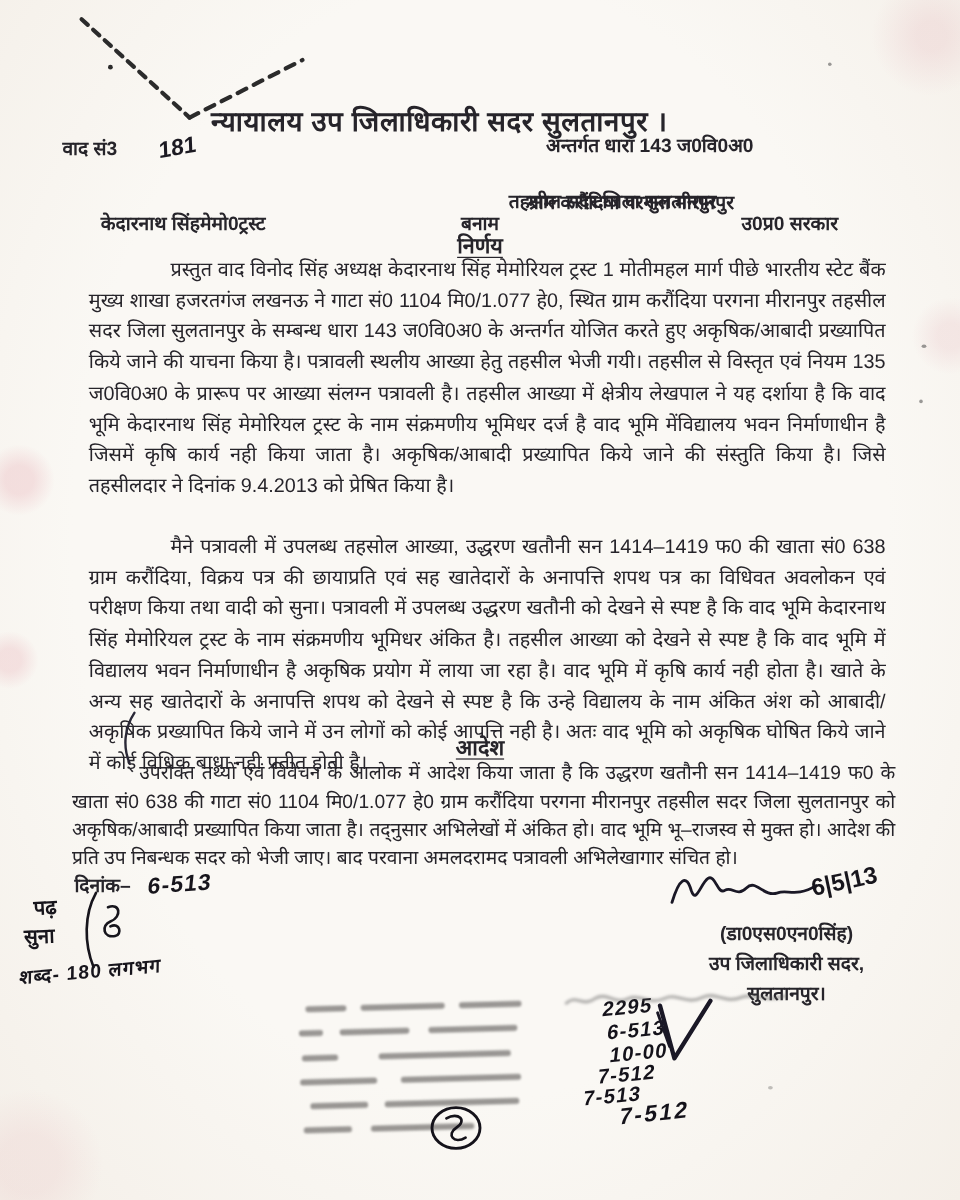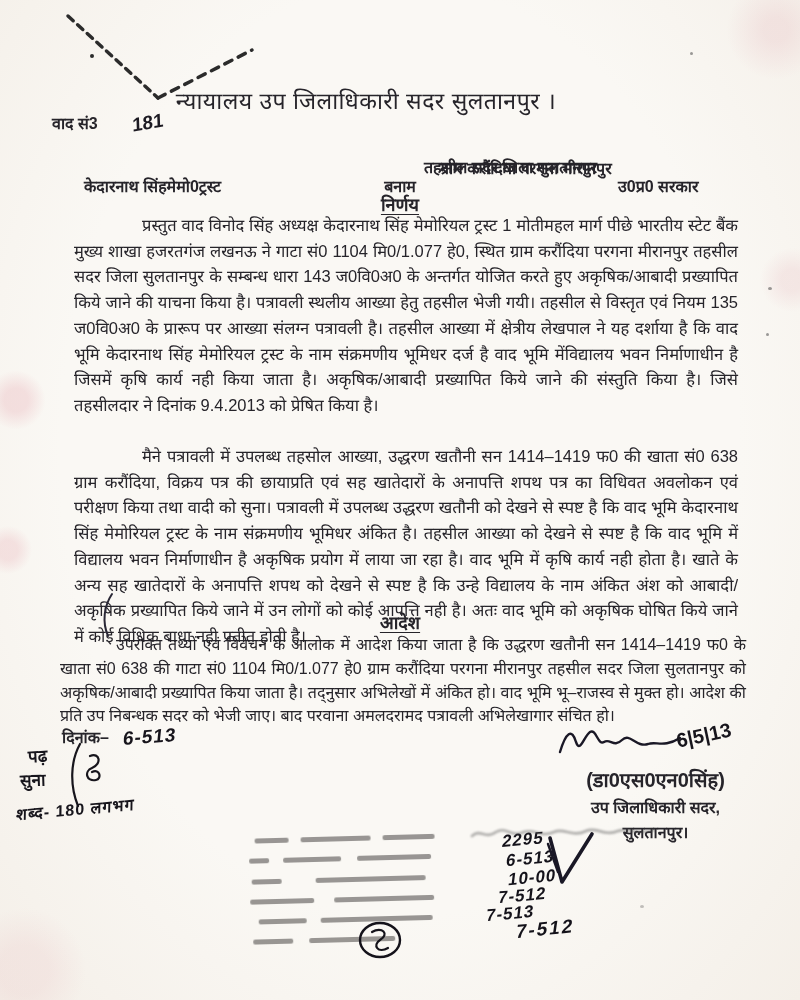--- a/index.html
+++ b/index.html
@@ -15,21 +15,21 @@
       radial-gradient(circle at 1% 55%, rgba(228,160,170,.25) 0 1%, transparent 2.5%),
       radial-gradient(circle at 99% 28%, rgba(225,170,178,.20) 0 1%, transparent 3%),
       radial-gradient(circle at 97% 3%, rgba(225,170,178,.22) 0 1%, transparent 4%),
       radial-gradient(circle at 3% 97%, rgba(230,180,185,.18) 0 2%, transparent 5%),
       radial-gradient(ellipse at 50% 45%, #faf8f4 60%, #f4efe8 100%);
     color:#26242a;
   }
   
   .court-title{
     position:absolute; top:84px; left:0; width:732px; text-align:center;
-    font-size:23px; font-weight:400; letter-spacing:.5px;
+    font-size:23px; font-weight:700; letter-spacing:.5px;
   }
   .case-no{ position:absolute; top:112px; left:52px; font-size:16px; font-weight:700; }
   .case-no .hand{ display:inline-block; margin-left:34px; transform:rotate(-10deg) skewX(-8deg);
     font-size:19px; font-weight:700; color:#1c1a22; }
   .addr-line{ position:absolute; font-size:16px; font-weight:700; }
   .addr-1{ top:110px; left:455px; }
   .addr-2{ top:133px; left:440px;margin-top:24px; }
   .addr-3{ top:156px; left:424px; }
   .party{ position:absolute; top:175px; font-size:16px; font-weight:700; }
   .party-pet{ left:84px; }
@@ -52,21 +52,21 @@
   .para-2{ top:412px; text-indent:68px;margin-top:32px; }
   .para-3{ top:633px; left:60px; width:686px; line-height:23.8px; font-size:16px; text-indent:56px; }
   
   .date-line{ position:absolute; top:726px; left:62px; font-size:16px; font-weight:700; }
   .date-line .hand{ display:inline-block; margin-left:14px; transform:rotate(-4deg) skewX(-10deg);
     font-size:19px; font-weight:700; color:#17151c; letter-spacing:1px; }
   .sig-block{ position:absolute; top:716px; left:538px; width:235px; text-align:center; }
   .sig-svg{ position:absolute; top:2px; left:18px; }
   .sig-date{ position:absolute; top:8px; left:138px; transform:rotate(-12deg);
     font-size:20px; font-weight:700; color:#17151c; }
-  .sig-name{ margin-top:50px; font-size:20px; font-weight:700; }
+  .sig-name{ margin-top:50px; font-size:16px; font-weight:700; }
   .sig-role{ font-size:16px; font-weight:700; margin-top:3px;text-align:center; }
   .sig-place{ font-size:16px; font-weight:700; margin-top:3px; }
   
   .hand-note{ position:absolute; font-weight:700; color:#17151c; }
   .note-read{ top:744px; left:28px; font-size:17px; transform:rotate(-3deg); }
   .note-heard{ top:768px; left:20px; font-size:17px; transform:rotate(-2deg); }
   .note-words{ top:798px; left:16px; font-size:16px; transform:rotate(-5deg) skewX(-6deg); letter-spacing:1px; }
   
   .stamp{ position:absolute; top:834px; left:250px; width:205px; height:118px;
     transform:rotate(-1.5deg); filter:blur(.7px); opacity:.62; }
@@ -97,20 +97,21 @@
     <path d="M118 88 L212 40" stroke="#2b2b2b" stroke-width="3.5" fill="none" stroke-dasharray="8 7" stroke-linecap="round"></path>
     <circle cx="52" cy="46" r="2" fill="#2b2b2b"></circle>
   </svg>
 
   <div class="court-title">न्यायालय उप जिलाधिकारी सदर सुलतानपुर ।</div>
 
   <div class="case-no">
     <span>वाद सं3</span><span class="hand">181</span>
   </div>
 
+  <div class="addr-line addr-1">अन्तर्गत धारा 143 ज0वि0अ0</div>
   <div class="addr-line addr-2">ग्राम करौंदिया परगना मीरानपुर</div>
   <div class="addr-line addr-3">तहसील सदर जिला सुलतानपुर</div>
 
   <div class="party party-pet">केदारनाथ सिंहमेमो0ट्रस्ट</div>
   <div class="party party-vs">बनाम</div>
   <div class="party party-resp">उ0प्र0 सरकार</div>
 
   <div class="sec-heading h-judgment">
     <span>निर्णय</span>
   </div>

